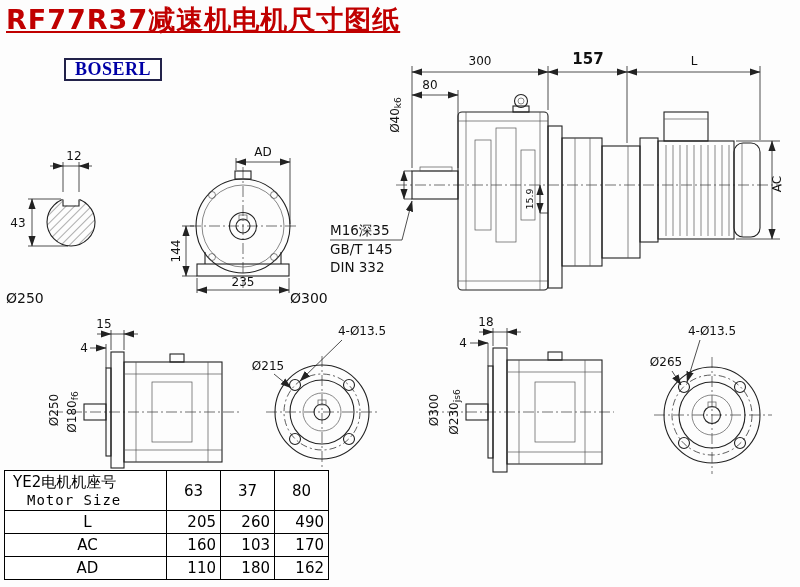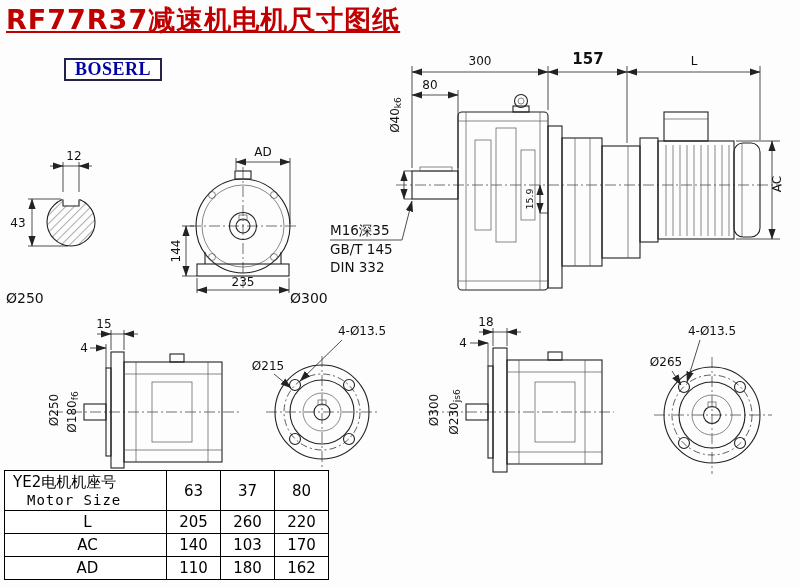--- a/index.html
+++ b/index.html
@@ -41,21 +41,21 @@
     position: absolute; left: 4px; top: 470px;
     border-collapse: collapse; background: #fff;
   }
   .size-table td {
     border: 1px solid #000; font-size: 15px; color: #000;
     text-align: center; padding: 0 4px;
   }
   .size-table td.c0 { width: 162px; text-align: left; padding-left: 8px; }
   .size-table td.cn { width: 54px; }
   .size-table tr.hd td { height: 40px; margin-top: 8px; }
-  .size-table tr.dr td { height: 23px; }
+  .size-table tr.dr td { height: 23px; text-align: right; }
   .size-table .en { font-family: "DejaVu Sans Mono", monospace; letter-spacing: 1px; font-size: 14px; padding-left: 14px; }
 </style>
 </head>
 <body>
 
 <div class="page-title">RF77R37减速机电机尺寸图纸</div>
 <div class="logo-box">BOSERL</div>
 
 <svg id="drawing" width="800" height="587" viewBox="0 0 800 587" xmlns="http://www.w3.org/2000/svg">
   <defs>
@@ -305,25 +305,25 @@
       <div class="en">Motor Size</div>
     </td>
     <td class="cn">63</td>
     <td class="cn">37</td>
     <td class="cn">80</td>
   </tr>
   <tr class="dr">
     <td class="c0" style="text-align:center;">L</td>
     <td>205</td>
     <td>260</td>
-    <td>220</td>
+    <td>490</td>
   </tr>
   <tr class="dr">
     <td class="c0" style="text-align:center;">AC</td>
-    <td>140</td>
+    <td>160</td>
     <td>103</td>
     <td>170</td>
   </tr>
   <tr class="dr">
     <td class="c0" style="text-align:center;">AD</td>
     <td>110</td>
     <td>180</td>
     <td>162</td>
   </tr>
 </tbody>

